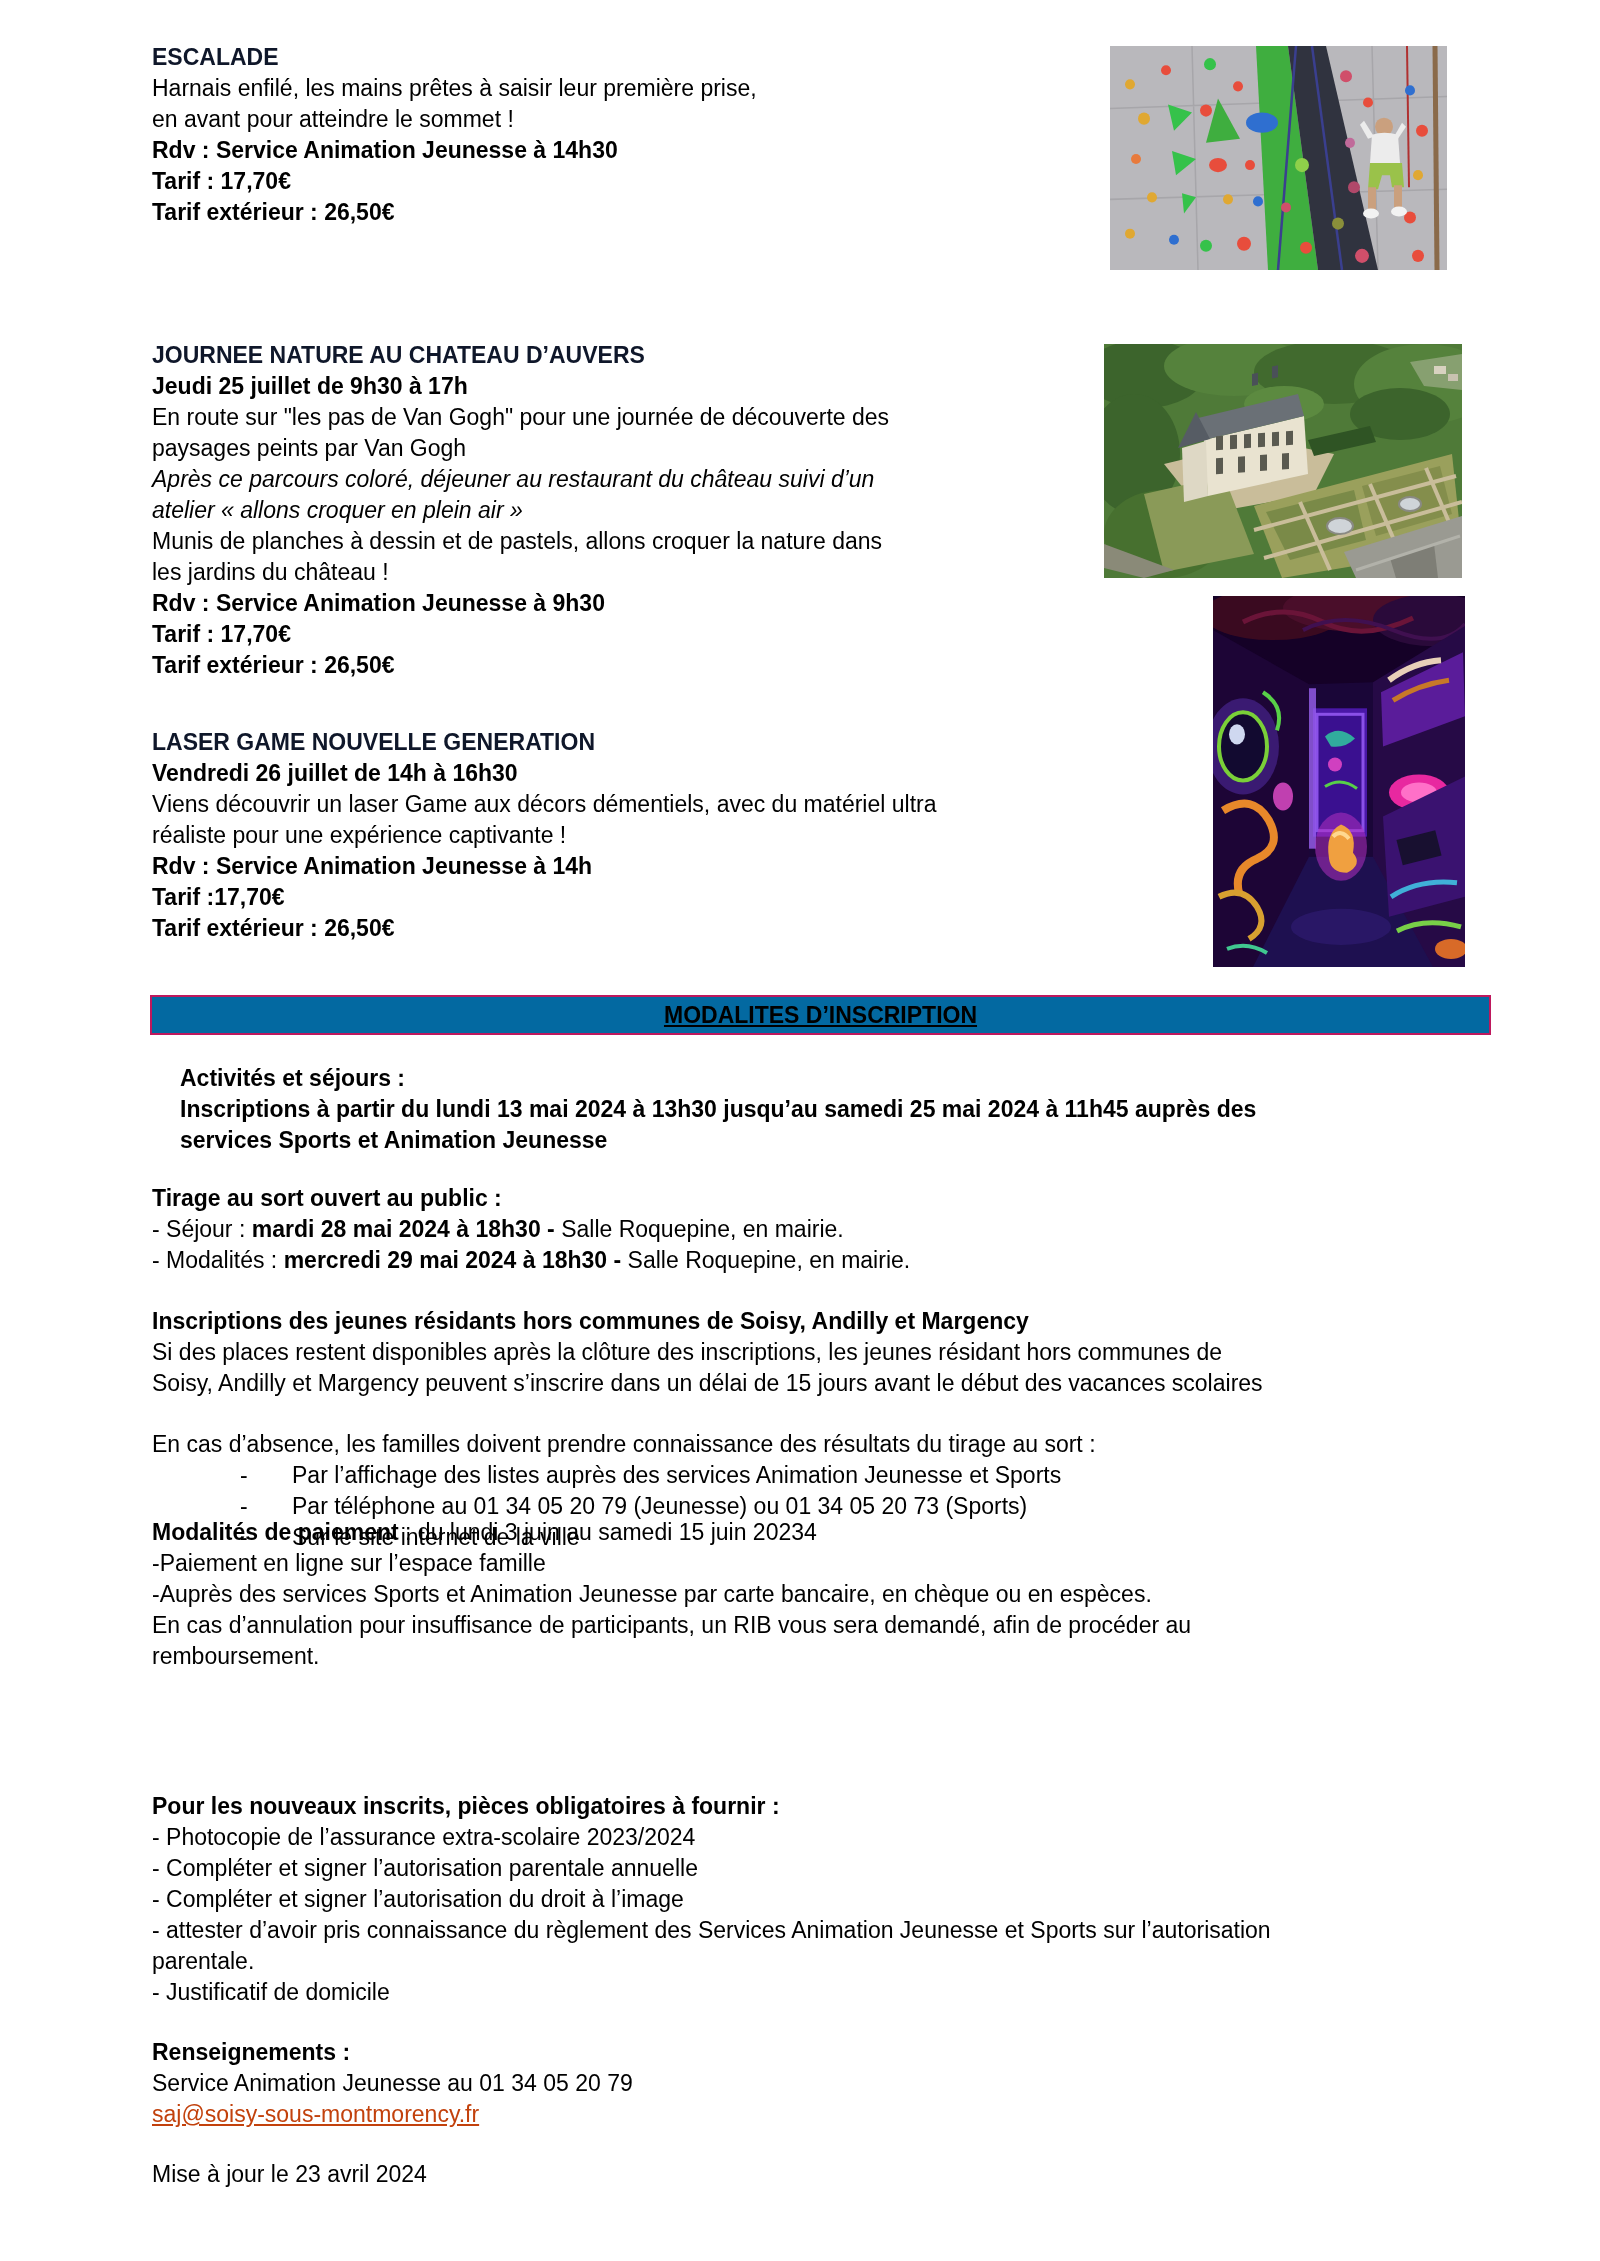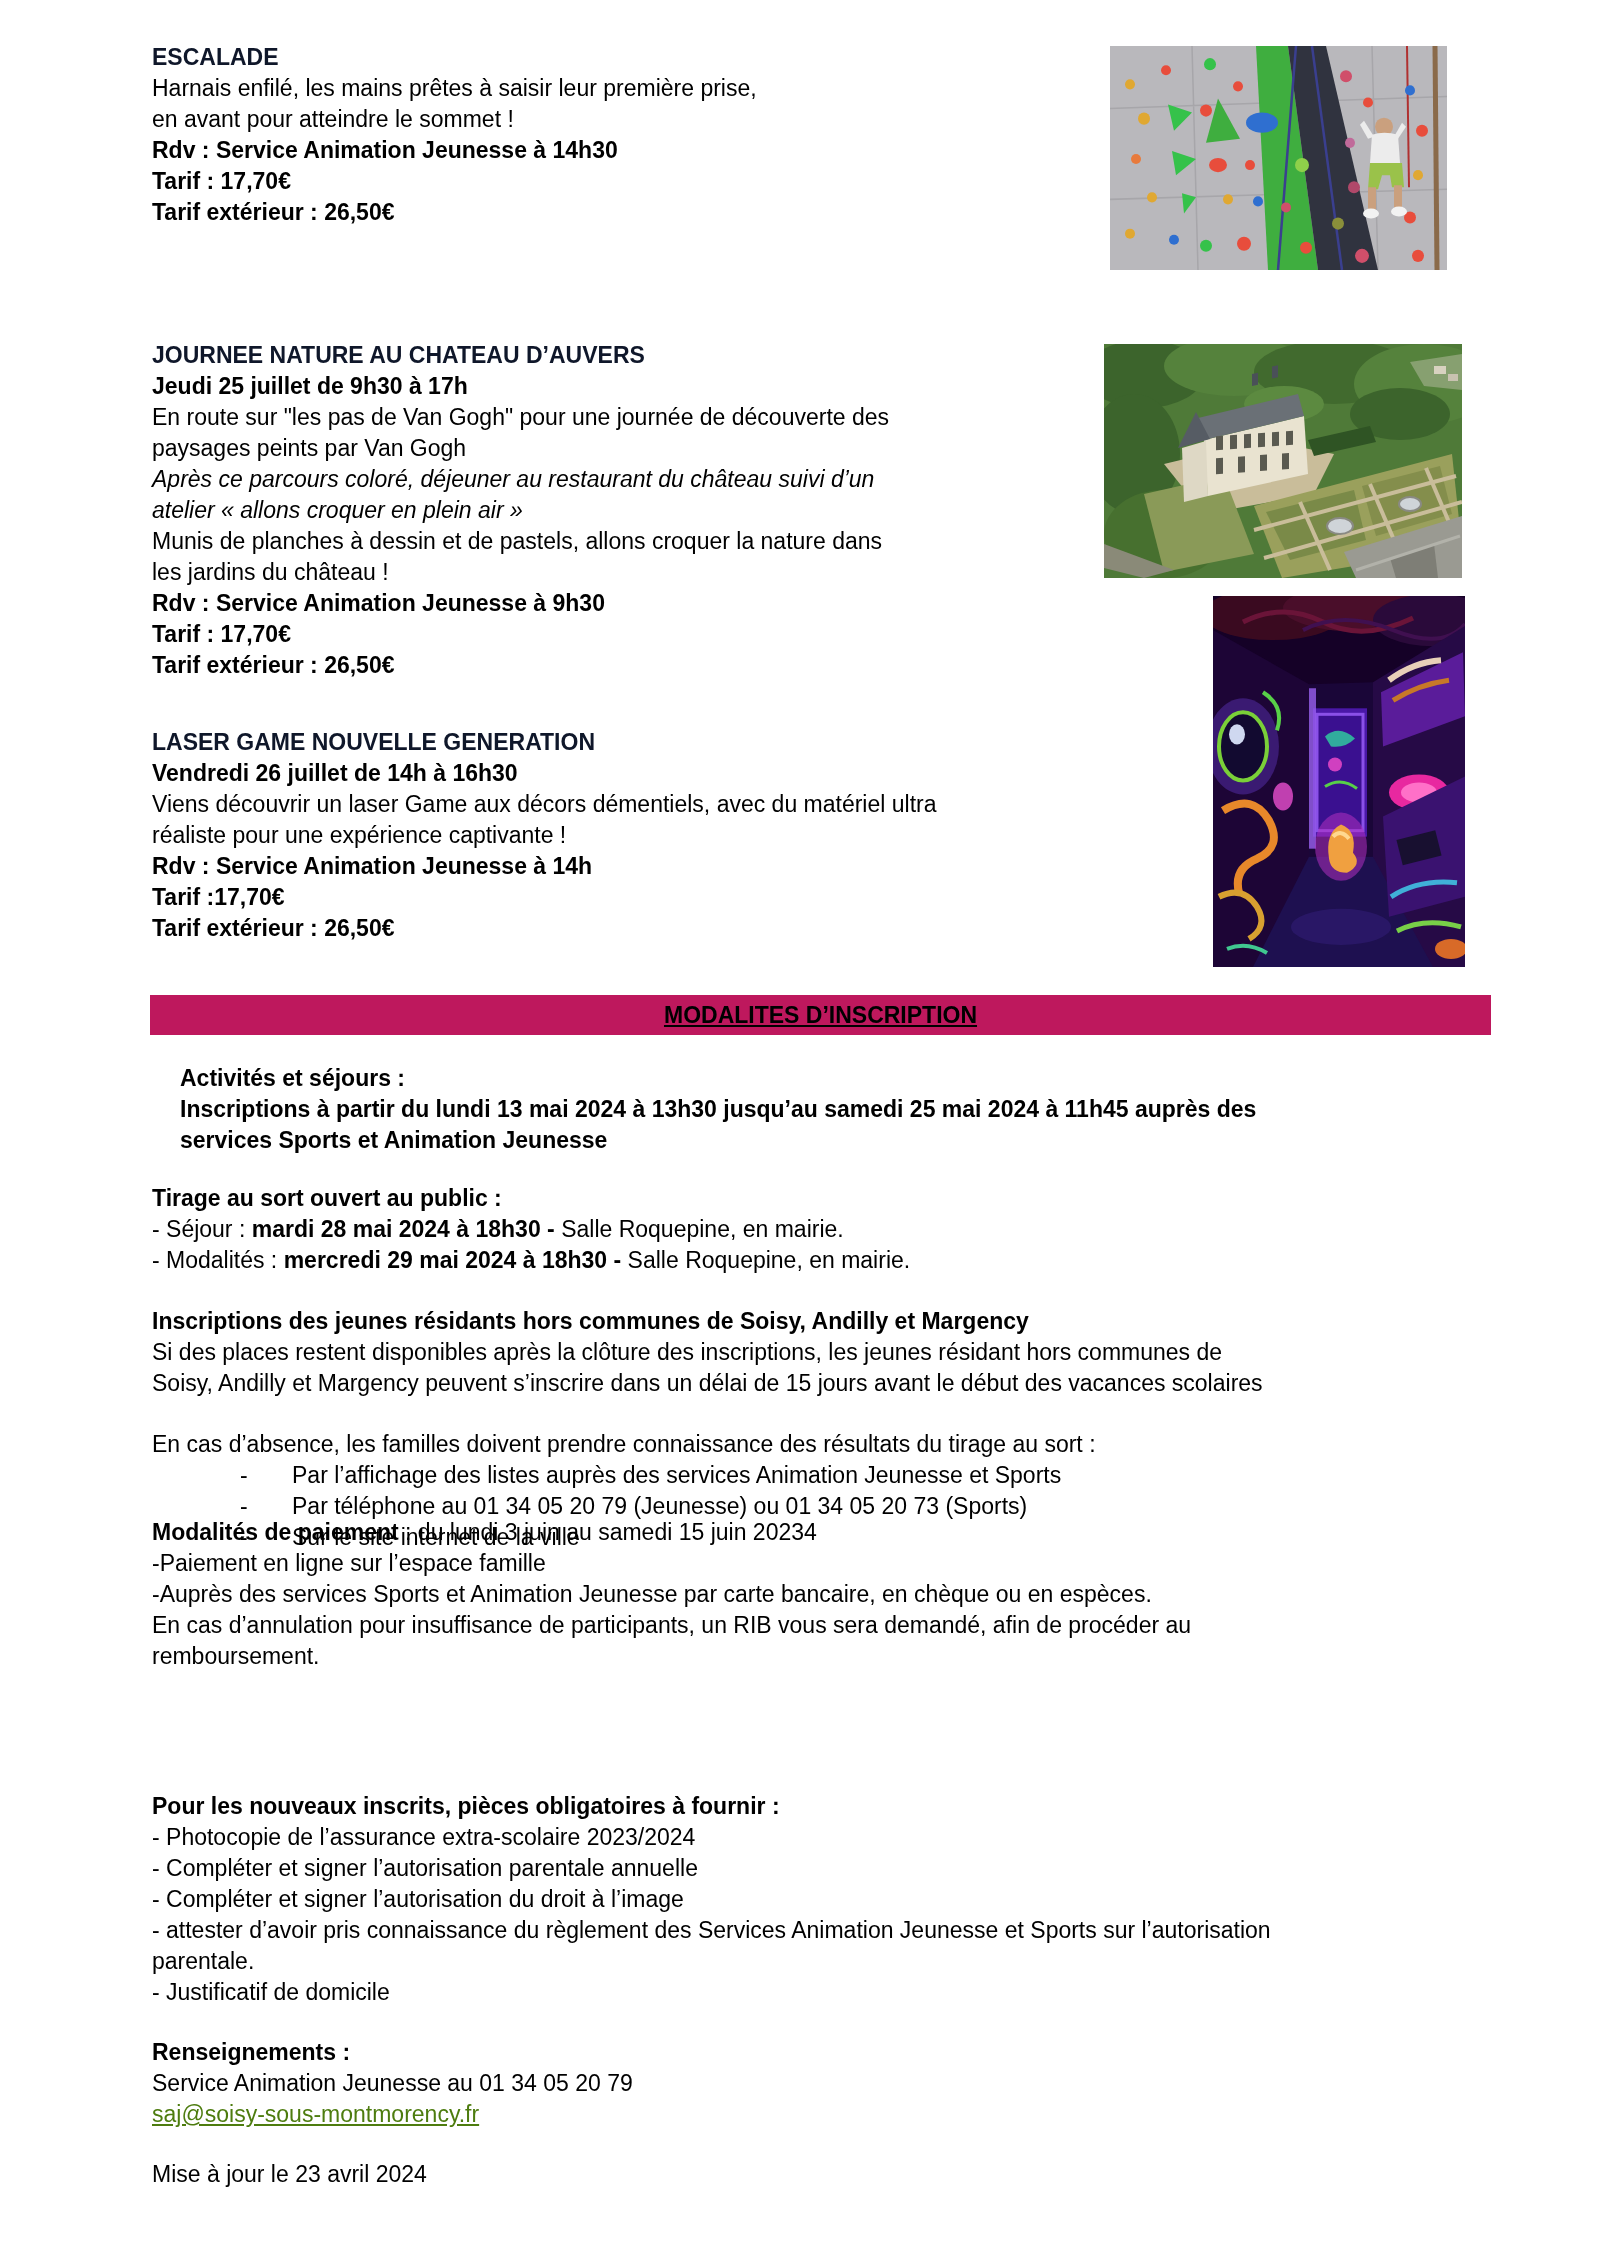--- a/index.html
+++ b/index.html
@@ -16,35 +16,35 @@
   .photo{position:absolute;overflow:hidden;}
   .photo svg{display:block;width:100%;height:100%;}
   #sec-escalade{left:152px;top:42px;}
   #img-escalade{left:1110px;top:46px;width:337px;height:224px;}
   #sec-journee{left:152px;top:340px;}
   #img-chateau{left:1104px;top:344px;width:358px;height:234px;}
   #sec-laser{left:152px;top:727px;}
   #img-laser{left:1213px;top:596px;width:252px;height:371px;}
   #banner{
     left:150px;top:995px;width:1341px;height:40px;
-    background:#be185d;border:4px solid #be185d;box-sizing:border-box;
+    background:#0369a1;border:2px solid #be185d;box-sizing:border-box;
     display:flex;align-items:center;justify-content:center;
   }
   #banner .banner-text{font-weight:bold;text-decoration:underline;font-size:23px;}
   #grp-activites{left:152px;top:1063px;margin-left:28px;}
   #grp-tirage{left:152px;top:1183px;}
   #grp-hors{left:152px;top:1306px;}
   #grp-absence{left:152px;top:1429px;}
   #grp-paiement{left:152px;top:1517px;}
   #grp-pieces{left:152px;top:1791px;}
   #grp-renseignements{left:152px;top:2037px;}
   #grp-maj{left:152px;top:2159px;}
   .bullet{padding-left:88px;}
   .bullet .dash{display:inline-block;width:52px;}
-  a.email{color:#4d7c0f;text-decoration:underline;cursor:pointer;}
+  a.email{color:#c2410c;text-decoration:underline;cursor:pointer;}
 </style>
 </head>
 <body>
 
 <div class="page">
 
   <div class="abs" id="sec-escalade">
     <div class="line red">ESCALADE</div>
     <div class="line">Harnais enfilé, les mains prêtes à saisir leur première prise,</div>
     <div class="line">en avant pour atteindre le sommet !</div>

